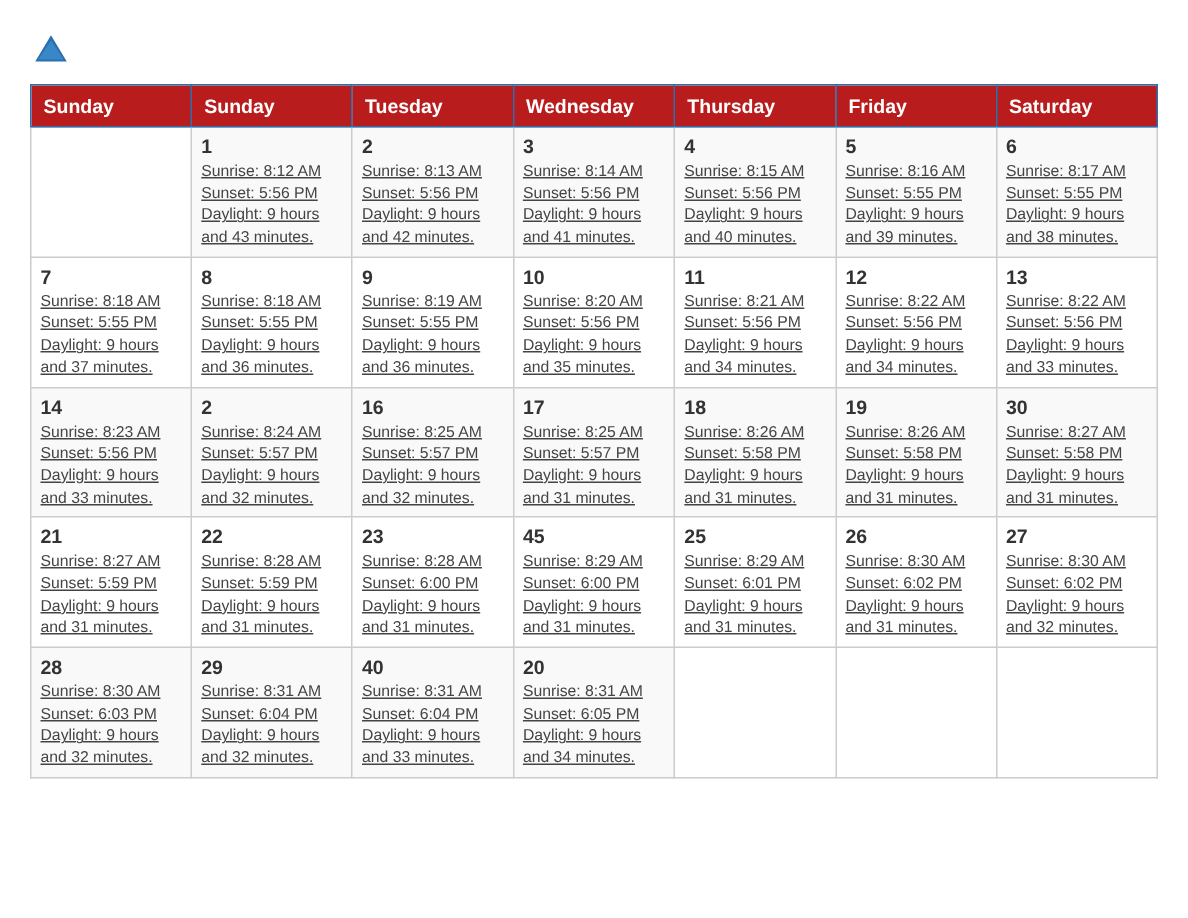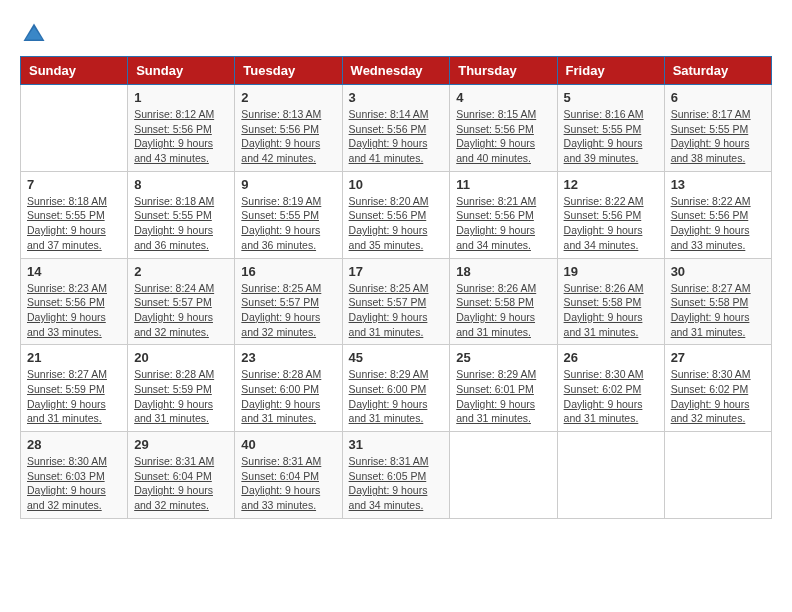--- a/index.html
+++ b/index.html
@@ -214,21 +214,21 @@
           <span class="day-number">30</span>
           <div class="day-info">Sunrise: 8:27 AM<br>Sunset: 5:58 PM<br>Daylight: 9 hours and 31 minutes.</div>
         </td>
       </tr>
       <tr>
         <td>
           <span class="day-number">21</span>
           <div class="day-info">Sunrise: 8:27 AM<br>Sunset: 5:59 PM<br>Daylight: 9 hours and 31 minutes.</div>
         </td>
         <td>
-          <span class="day-number">20</span>
+          <span class="day-number">22</span>
           <div class="day-info">Sunrise: 8:28 AM<br>Sunset: 5:59 PM<br>Daylight: 9 hours and 31 minutes.</div>
         </td>
         <td>
           <span class="day-number">23</span>
           <div class="day-info">Sunrise: 8:28 AM<br>Sunset: 6:00 PM<br>Daylight: 9 hours and 31 minutes.</div>
         </td>
         <td>
           <span class="day-number">45</span>
           <div class="day-info">Sunrise: 8:29 AM<br>Sunset: 6:00 PM<br>Daylight: 9 hours and 31 minutes.</div>
         </td>
@@ -252,21 +252,21 @@
         </td>
         <td>
           <span class="day-number">29</span>
           <div class="day-info">Sunrise: 8:31 AM<br>Sunset: 6:04 PM<br>Daylight: 9 hours and 32 minutes.</div>
         </td>
         <td>
           <span class="day-number">40</span>
           <div class="day-info">Sunrise: 8:31 AM<br>Sunset: 6:04 PM<br>Daylight: 9 hours and 33 minutes.</div>
         </td>
         <td>
-          <span class="day-number">31</span>
+          <span class="day-number">20</span>
           <div class="day-info">Sunrise: 8:31 AM<br>Sunset: 6:05 PM<br>Daylight: 9 hours and 34 minutes.</div>
         </td>
         <td class="empty-cell"></td>
         <td class="empty-cell"></td>
         <td class="empty-cell"></td>
       </tr>
     </tbody>
 </table>
 
 </body></html>

